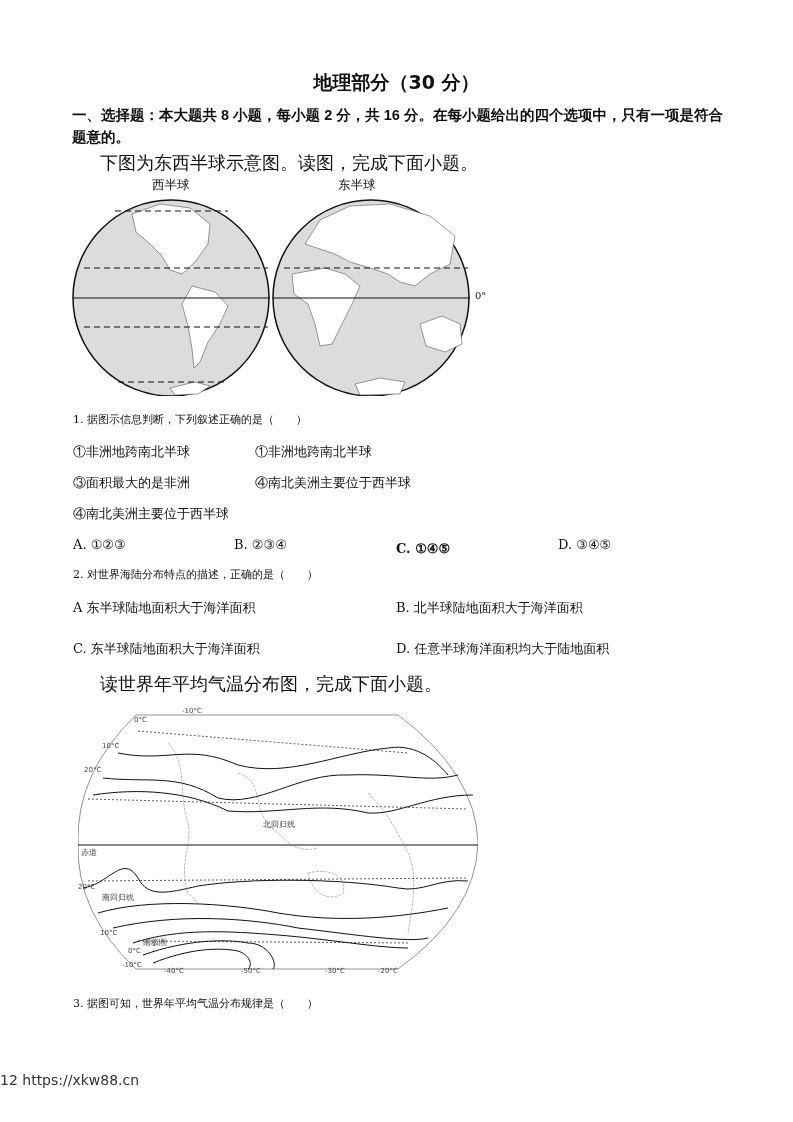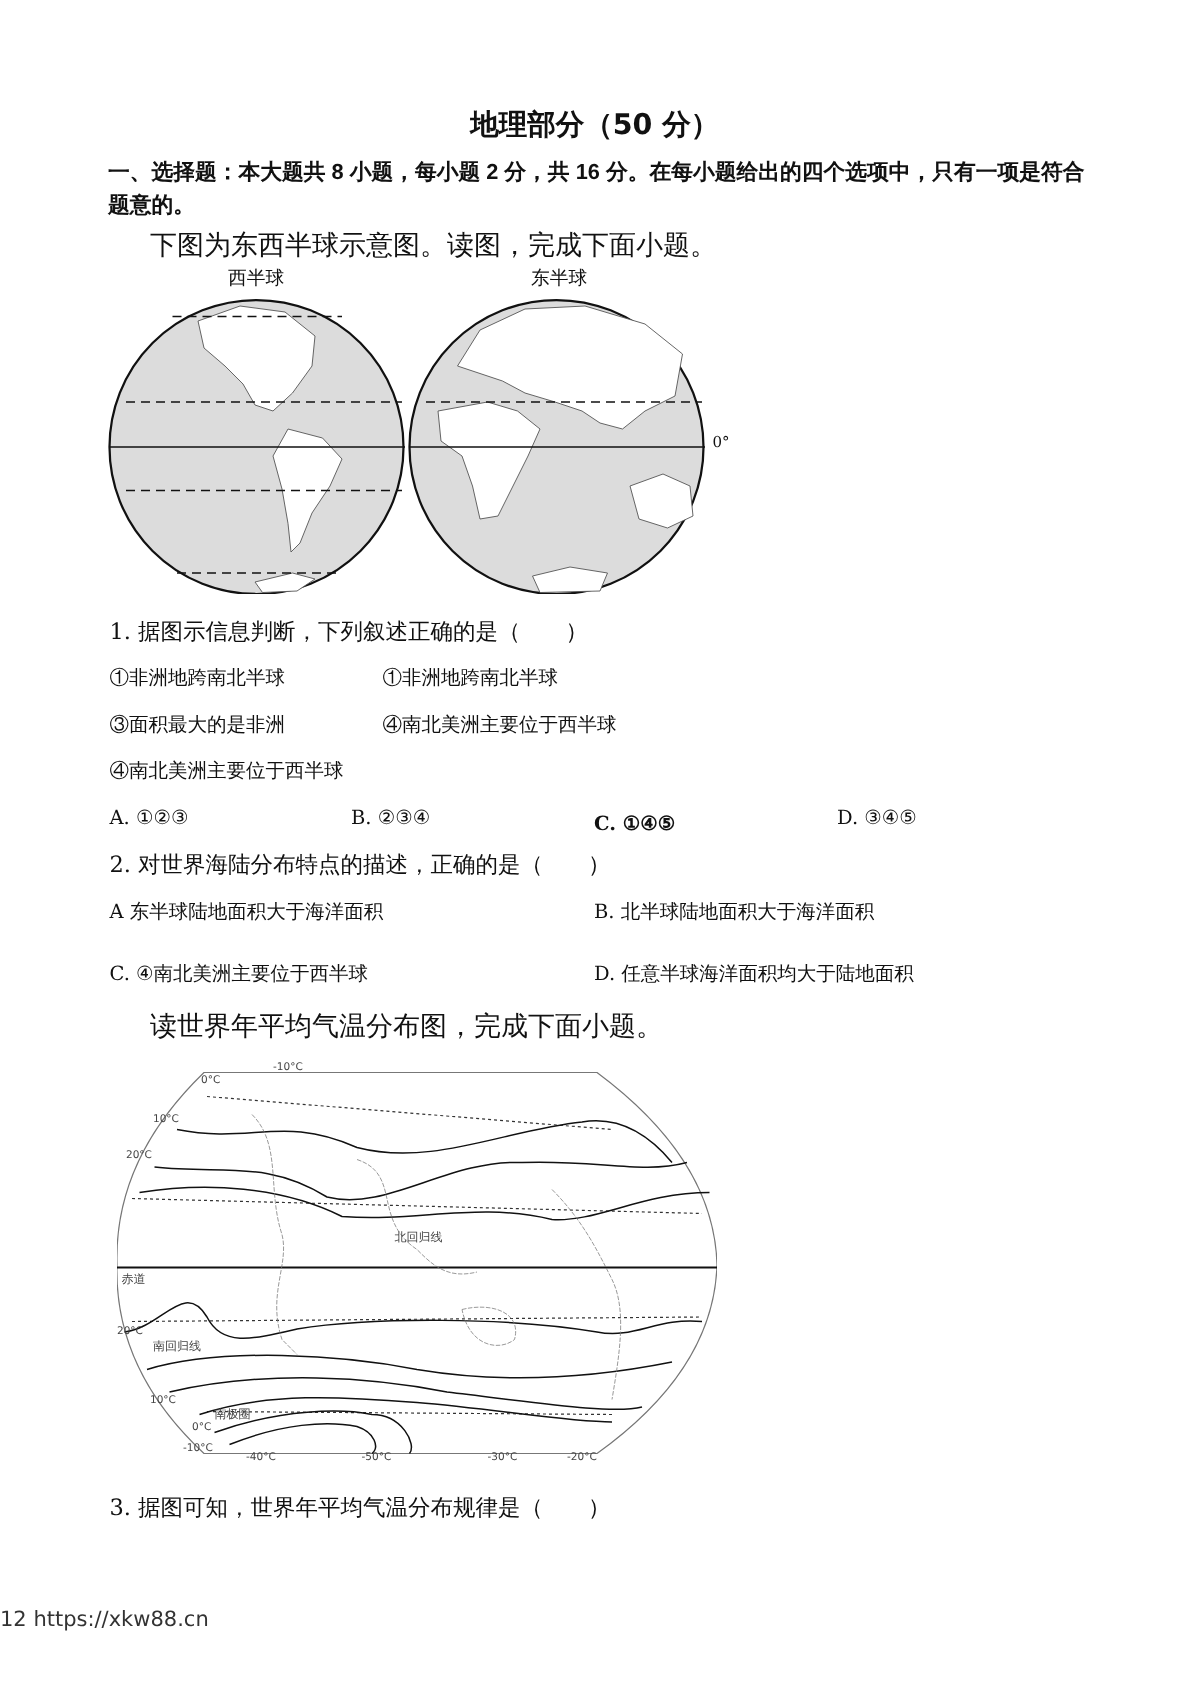--- a/index.html
+++ b/index.html
@@ -4,38 +4,38 @@
 <style>
   html,body{margin:0;padding:0;background:#fff;}
   body{width:793px;height:1122px;position:relative;overflow:hidden;
        font-family:"DejaVu Serif","Liberation Serif",serif;color:#111;}
   .abs{position:absolute;white-space:nowrap;}
   .title{left:0;width:793px;top:70px;text-align:center;font-size:19px;font-weight:bold;
          font-family:"DejaVu Sans","Liberation Sans",sans-serif;}
   .section{left:72px;top:104px;width:660px;font-size:14.5px;font-weight:bold;line-height:22px;
            white-space:normal;font-family:Liberation Sans, sans-serif;}
   .intro{font-size:18px;}
-  .q{font-size:15px;}
+  .q{font-size:11px;}
   .opt{font-size:13px;}
   .maplabel{font-size:12.5px;}
   .footer{left:0;width:793px;top:1072px;text-align:left;font-size:14px;color:#333;
           font-family:"DejaVu Sans","Liberation Sans",sans-serif;}
   svg text{font-family:"DejaVu Sans","Liberation Sans",sans-serif;}
 </style>
 </head>
 <body>
 
-<div class="abs title">地理部分（50 分）</div>
+<div class="abs title">地理部分（30 分）</div>
 <div class="abs section">一、选择题：本大题共 8 小题，每小题 2 分，共 16 分。在每小题给出的四个选项中，只有一项是符合题意的。</div>
 
 <div class="abs intro" style="left:100px;top:151px;">下图为东西半球示意图。读图，完成下面小题。</div>
 
 <div class="abs" style="left:70px;top:174px;width:420px;height:222px;">
   <div class="abs maplabel" style="left:82px;top:3px;">西半球</div>
-  <div class="abs maplabel" style="left:284px;top:3px;font-family:Liberation Serif, serif;">东半球</div>
+  <div class="abs maplabel" style="left:268px;top:3px;font-family:Liberation Serif, serif;">东半球</div>
   <svg width="420" height="222" style="position:absolute;left:0;top:0;">
 
     <circle cx="101" cy="124" r="98" fill="#dcdcdc" stroke="#111" stroke-width="1.5"></circle>
 
     <path d="M62,40 L90,30 L120,34 L140,50 L138,70 L125,88 L112,100 L100,96 L92,82 L80,70 L66,58 Z" fill="#fff" stroke="#555" stroke-width="0.6"></path>
 
     <path d="M122,112 L145,118 L158,132 L150,150 L138,168 L130,188 L124,194 L122,175 L118,152 L112,130 Z" fill="#fff" stroke="#555" stroke-width="0.6"></path>
 
     <path d="M100,214 L125,208 L140,212 L128,220 L105,221 Z" fill="#fff" stroke="#555" stroke-width="0.6"></path>
     <line x1="14" y1="94" x2="198" y2="94" stroke="#111" stroke-dasharray="6,4"></line>
@@ -66,21 +66,21 @@
 <div class="abs opt" style="left:255px;top:474px;">④南北美洲主要位于西半球</div>
 <div class="abs opt" style="left:73px;top:505px;">④南北美洲主要位于西半球</div>
 <div class="abs opt" style="left:73px;top:537px;">A. ①②③</div>
 <div class="abs opt" style="left:234px;top:537px;">B. ②③④</div>
 <div class="abs opt" style="left:396px;top:541px;font-weight:bold;">C. ①④⑤</div>
 <div class="abs opt" style="left:558px;top:537px;">D. ③④⑤</div>
 
 <div class="abs q" style="left:73px;top:567px;">2. 对世界海陆分布特点的描述，正确的是（　　）</div>
 <div class="abs opt" style="left:73px;top:599px;">A  东半球陆地面积大于海洋面积</div>
 <div class="abs opt" style="left:396px;top:599px;">B. 北半球陆地面积大于海洋面积</div>
-<div class="abs opt" style="left:73px;top:640px;">C. ④南北美洲主要位于西半球</div>
+<div class="abs opt" style="left:73px;top:640px;">C. 东半球陆地面积大于海洋面积</div>
 <div class="abs opt" style="left:396px;top:640px;">D. 任意半球海洋面积均大于陆地面积</div>
 
 <div class="abs intro" style="left:100px;top:672px;">读世界年平均气温分布图，完成下面小题。</div>
 
 <div class="abs" style="left:78px;top:703px;width:400px;height:272px;">
   <svg width="400" height="272" style="position:absolute;left:0;top:0;">
     <path d="M58,12 L320,12 Q398,70 400,140 Q398,210 320,266 L58,266 Q-2,210 0,140 Q-2,70 58,12 Z" fill="#fff" stroke="#777" stroke-width="0.8"></path>
 
     <line x1="0" y1="142" x2="400" y2="142" stroke="#111" stroke-width="1.2"></line>
 

